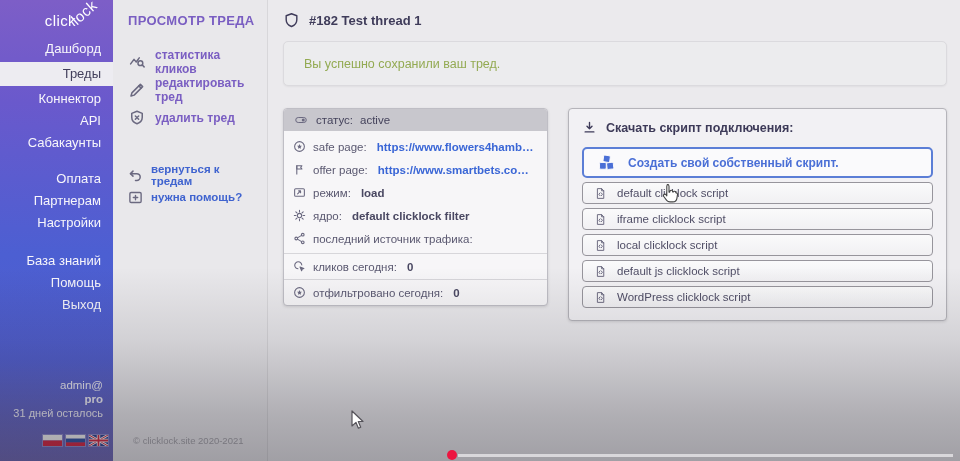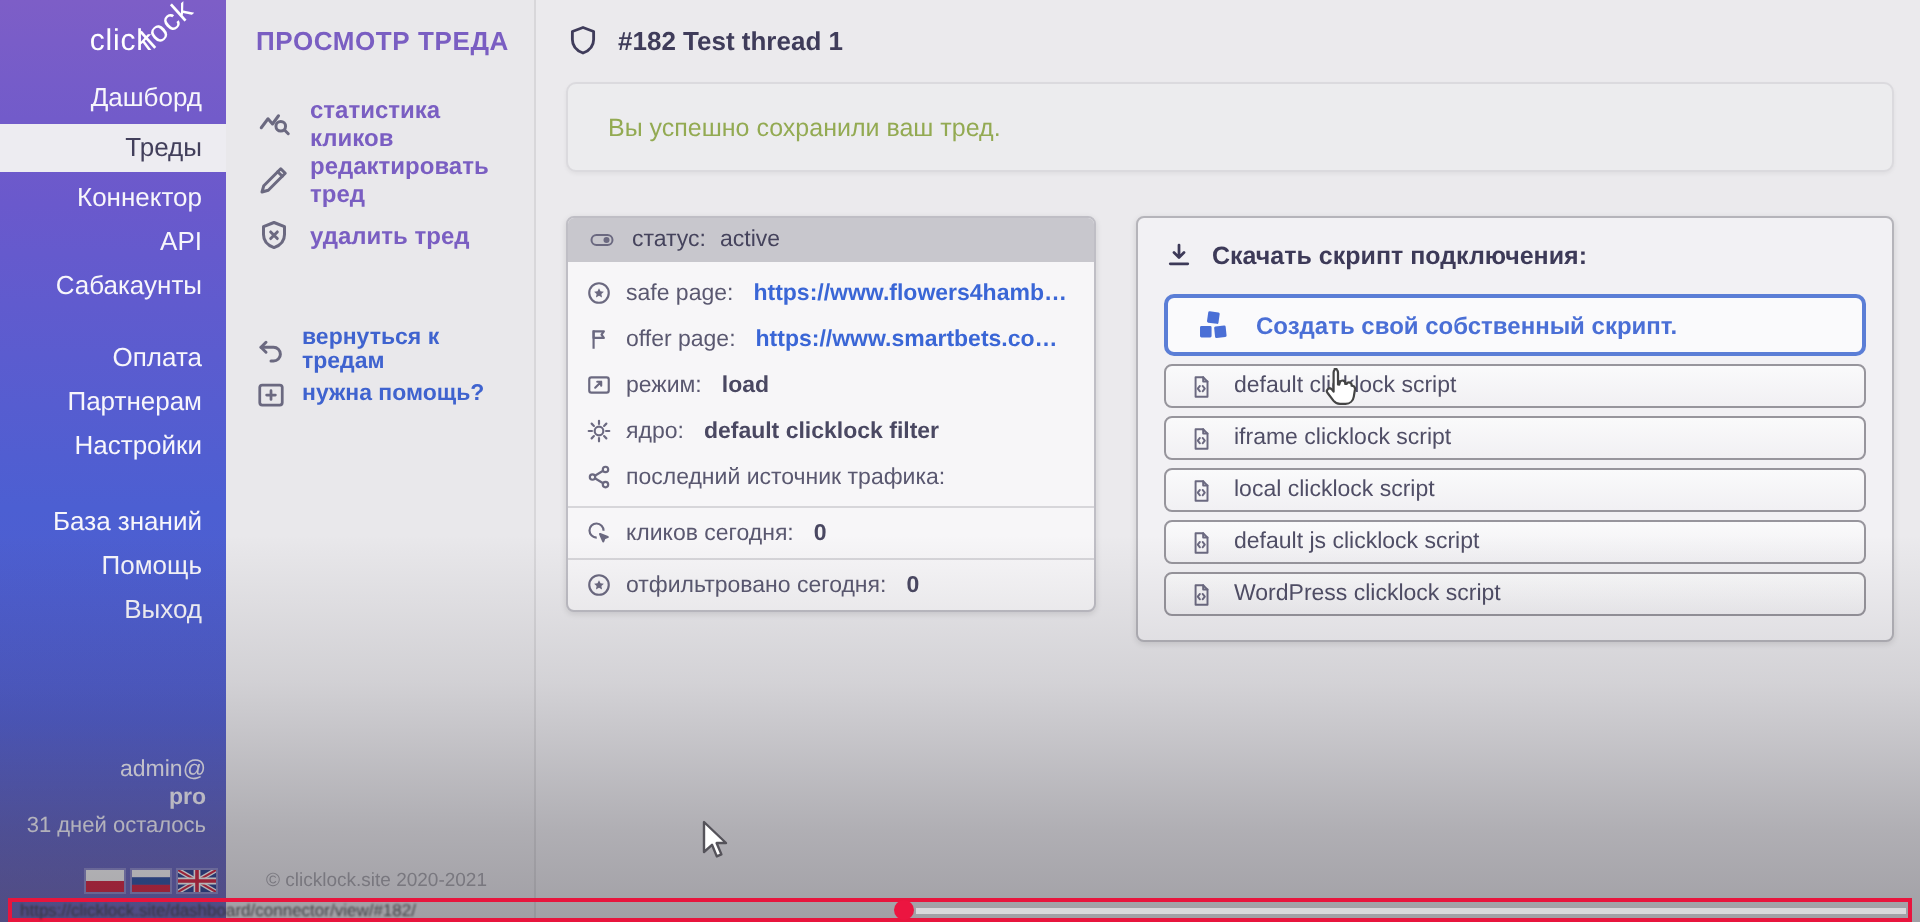--- a/index.html
+++ b/index.html
@@ -326,23 +326,20 @@
           </svg>
           <span>WordPress clicklock script</span>
         </button>
       </section>
     </div>
   </main>
 
   <div class="footer">© clicklock.site 2020-2021</div>
 
   <div class="vignette"></div>
-  <div class="urlbar">
-    <span class="urlbar-text">https://clicklock.site/dashboard/connector/view/#182/</span>
-  </div>
   <div class="progress-track"></div>
   <div class="progress-dot"></div>
 
   <svg class="cursor-arrow" width="14" height="20" viewBox="0 0 14 20">
     <path d="M1 1v15l4-3.6 2.4 5.8 2.3-1-2.4-5.7H12z" fill="#fff" stroke="#55535a" stroke-width="1.2" stroke-linejoin="round"></path>
   </svg>
   <svg class="cursor-hand" width="17" height="21" viewBox="0 0 17 21">
     <path d="M6.3 1.5c1 0 1.7.8 1.7 1.7v6l.6.1.3-1c.2-.8 1-1.2 1.7-1 .7.2 1.1.9 1 1.6l.7.1c.3-.6 1-.9 1.6-.7.7.2 1 .9.9 1.5l.5.1c.8.2 1.3.9 1.2 1.7l-.6 3.7c-.3 2.1-2 3.6-4.1 3.6h-2.8c-1.3 0-2.5-.6-3.3-1.6l-2.9-3.8c-.5-.6-.4-1.5.2-2 .6-.5 1.4-.4 1.9.2l.9 1.1V3.2c0-.9.7-1.7 1.5-1.7z" fill="#fff" stroke="#444" stroke-width="1.1" stroke-linejoin="round"></path>
   </svg>
 </div>

